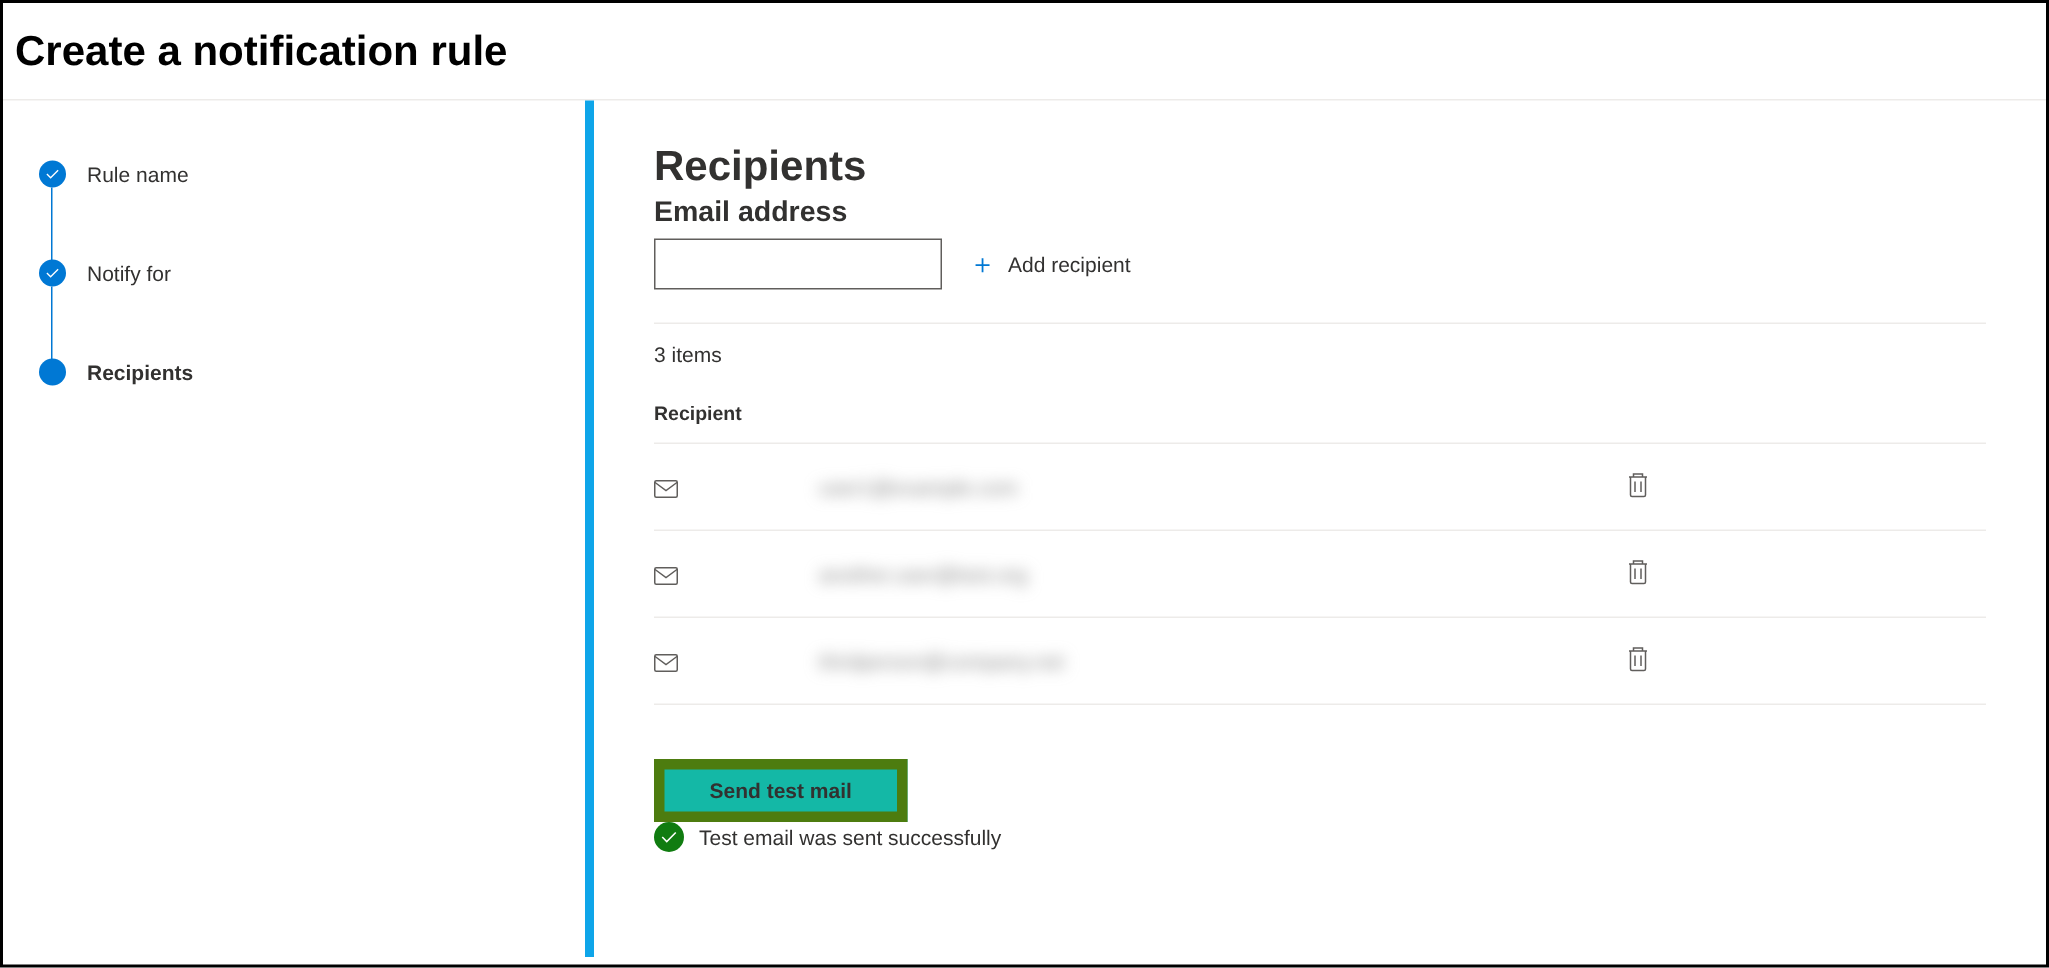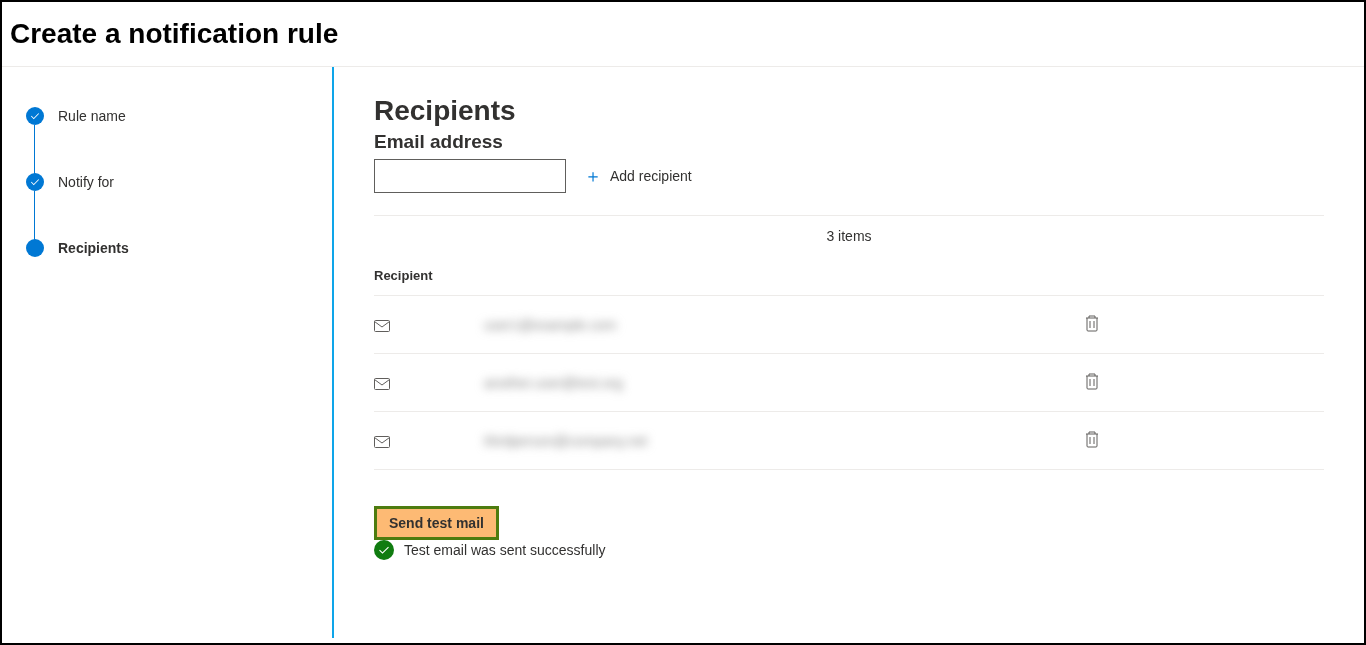--- a/index.html
+++ b/index.html
@@ -24,22 +24,22 @@
     .page-title {
       font-size: 28px;
       font-weight: 700;
       color: #000;
     }
     .content {
       display: flex;
       height: calc(100% - 70px);
     }
     .sidebar {
-      width: 332px;
-      border-right: 2px solid #0ea5e9;
+      width: 394px;
+      border-right: 6px solid #0ea5e9;
       padding: 40px 24px;
     }
     .wizard-steps {
       list-style: none;
       position: relative;
     }
     .wizard-step {
       display: flex;
       align-items: center;
       gap: 14px;
@@ -147,21 +147,21 @@
     .add-recipient .plus-icon {
       color: #0078d4;
       font-size: 18px;
     }
     .divider {
       border: none;
       border-top: 1px solid #edebe9;
       margin-bottom: 12px;
     }
     .items-count {
-      text-align: center;
+      text-align: left;
       font-size: 14px;
       color: #323130;
       margin-bottom: 24px;
     }
     .table-header {
       font-size: 13px;
       font-weight: 700;
       color: #323130;
       padding: 0 0 12px 0;
     }
@@ -195,24 +195,24 @@
       cursor: pointer;
       padding: 4px;
       color: #605e5c;
       margin-right: 220px;
     }
     .delete-btn svg {
       width: 16px;
       height: 18px;
     }
     .test-mail-btn {
-      padding: 6px 12px;
-      font-size: 14px;
-      background: #fdba74;
-      border: 3px solid #4d7c0f;
+      padding: 6px 30px;
+      font-size: 14px;
+      background: #14b8a6;
+      border: 7px solid #4d7c0f;
       cursor: pointer;
       font-weight: 600;
       color: #323130;
     }
     .success-msg {
       display: flex;
       align-items: center;
       gap: 10px;
       font-size: 14px;
     }

